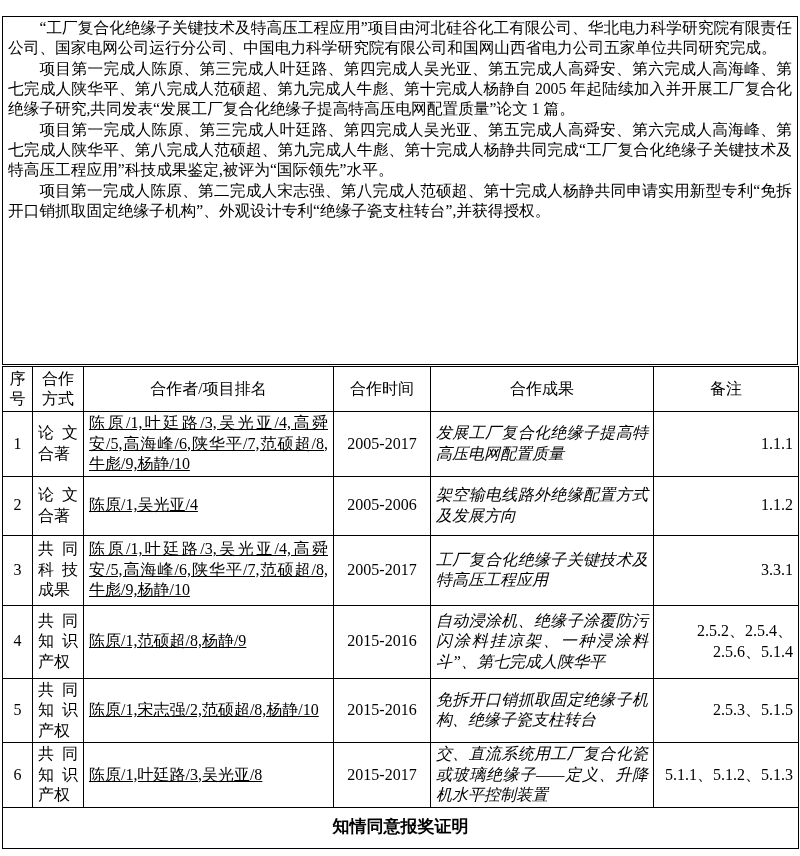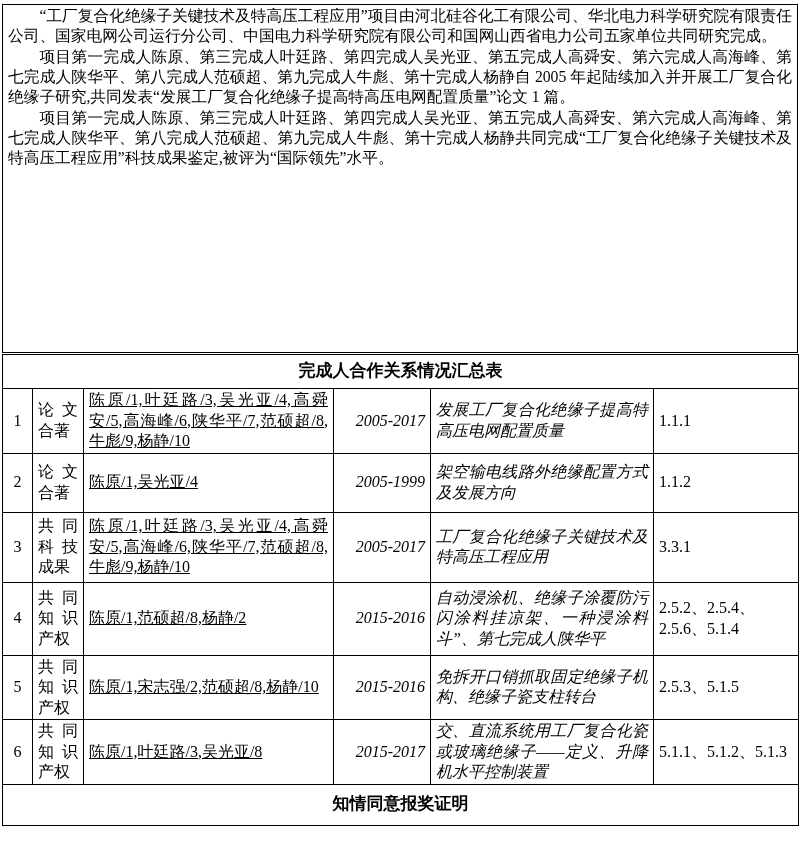--- a/index.html
+++ b/index.html
@@ -9,21 +9,21 @@
     height: 856px;
     background: #ffffff;
     color: #000000;
     font-family: "Liberation Serif", "DejaVu Serif", serif;
     overflow: hidden;
   }
   .page {
     box-sizing: border-box;
     width: 800px;
     height: 856px;
-    padding: 4px 2px;
+    padding: 16px 2px;
   }
   .textbox {
     box-sizing: border-box;
     border: 1px solid #000;
     height: 349px;
     padding: 1px 5px 0 5px;
     overflow: hidden;
   }
   .textbox p {
     margin: 0;
@@ -53,86 +53,92 @@
     font-size: 17px;
     height: 31px;
   }
   tr.header-row th {
     text-align: center;
     height: 42px;
   }
   td.c-seq    { text-align: center; }
   td.c-method { text-align: justify; }
   td.c-collab { text-align: justify; text-decoration: underline; }
-  td.c-period { text-align: right; font-style: italic; }
+  td.c-period { text-align: center; }
   td.c-result { text-align: justify; font-style: italic; }
-  td.c-note   { text-align: left; }
+  td.c-note   { text-align: right; }
   tr.footer-row td {
     font-weight: bold;
     text-align: center;
     font-size: 17px;
     height: 38px;
   }
 </style>
 </head>
 <body>
 
 <div class="page">
 
   <div class="textbox">
     <p>“工厂复合化绝缘子关键技术及特高压工程应用”项目由河北硅谷化工有限公司、华北电力科学研究院有限责任公司、国家电网公司运行分公司、中国电力科学研究院有限公司和国网山西省电力公司五家单位共同研究完成。</p>
     <p>项目第一完成人陈原、第三完成人叶廷路、第四完成人吴光亚、第五完成人高舜安、第六完成人高海峰、第七完成人陕华平、第八完成人范硕超、第九完成人牛彪、第十完成人杨静自 2005 年起陆续加入并开展工厂复合化绝缘子研究,共同发表“发展工厂复合化绝缘子提高特高压电网配置质量”论文 1 篇。</p>
     <p>项目第一完成人陈原、第三完成人叶廷路、第四完成人吴光亚、第五完成人高舜安、第六完成人高海峰、第七完成人陕华平、第八完成人范硕超、第九完成人牛彪、第十完成人杨静共同完成“工厂复合化绝缘子关键技术及特高压工程应用”科技成果鉴定,被评为“国际领先”水平。</p>
+    <p>项目第一完成人陈原、第二完成人宋志强、第八完成人范硕超、第十完成人杨静共同申请实用新型专利“免拆开口销抓取固定绝缘子机构”、外观设计专利“绝缘子瓷支柱转台”,并获得授权。</p>
   </div>
 
   <table class="coop">
     <colgroup>
       <col style="width:30px">
       <col style="width:51px">
       <col style="width:250px">
       <col style="width:97px">
       <col style="width:223px">
       <col style="width:145px">
     </colgroup>
     <tbody>
-      <tr class="title-row">
-        <td colspan="6">完成人合作关系情况汇总表</td>
+      <tr class="header-row">
+        <th>序号</th>
+        <th>合作方式</th>
+        <th>合作者/项目排名</th>
+        <th>合作时间</th>
+        <th>合作成果</th>
+        <th>备注</th>
       </tr>
 
       <tr class="data-row" style="height:62px">
         <td class="c-seq">1</td>
         <td class="c-method">论文合著</td>
         <td class="c-collab">陈原/1,叶廷路/3,吴光亚/4,高舜安/5,高海峰/6,陕华平/7,范硕超/8,牛彪/9,杨静/10</td>
         <td class="c-period">2005-2017</td>
         <td class="c-result">发展工厂复合化绝缘子提高特高压电网配置质量</td>
         <td class="c-note">1.1.1</td>
       </tr>
 
       <tr class="data-row" style="height:59px">
         <td class="c-seq">2</td>
         <td class="c-method">论文合著</td>
         <td class="c-collab">陈原/1,吴光亚/4</td>
-        <td class="c-period">2005-1999</td>
+        <td class="c-period">2005-2006</td>
         <td class="c-result">架空输电线路外绝缘配置方式及发展方向</td>
         <td class="c-note">1.1.2</td>
       </tr>
 
       <tr class="data-row" style="height:70px">
         <td class="c-seq">3</td>
         <td class="c-method">共同科技成果</td>
         <td class="c-collab">陈原/1,叶廷路/3,吴光亚/4,高舜安/5,高海峰/6,陕华平/7,范硕超/8,牛彪/9,杨静/10</td>
         <td class="c-period">2005-2017</td>
         <td class="c-result">工厂复合化绝缘子关键技术及特高压工程应用</td>
         <td class="c-note">3.3.1</td>
       </tr>
 
       <tr class="data-row" style="height:73px">
         <td class="c-seq">4</td>
         <td class="c-method">共同知识产权</td>
-        <td class="c-collab">陈原/1,范硕超/8,杨静/2</td>
+        <td class="c-collab">陈原/1,范硕超/8,杨静/9</td>
         <td class="c-period">2015-2016</td>
         <td class="c-result">自动浸涂机、绝缘子涂覆防污闪涂料挂凉架、一种浸涂料斗”、第七完成人陕华平</td>
         <td class="c-note">2.5.2、2.5.4、2.5.6、5.1.4</td>
       </tr>
 
       <tr class="data-row" style="height:57px">
         <td class="c-seq">5</td>
         <td class="c-method">共同知识产权</td>
         <td class="c-collab">陈原/1,宋志强/2,范硕超/8,杨静/10</td>
         <td class="c-period">2015-2016</td>

